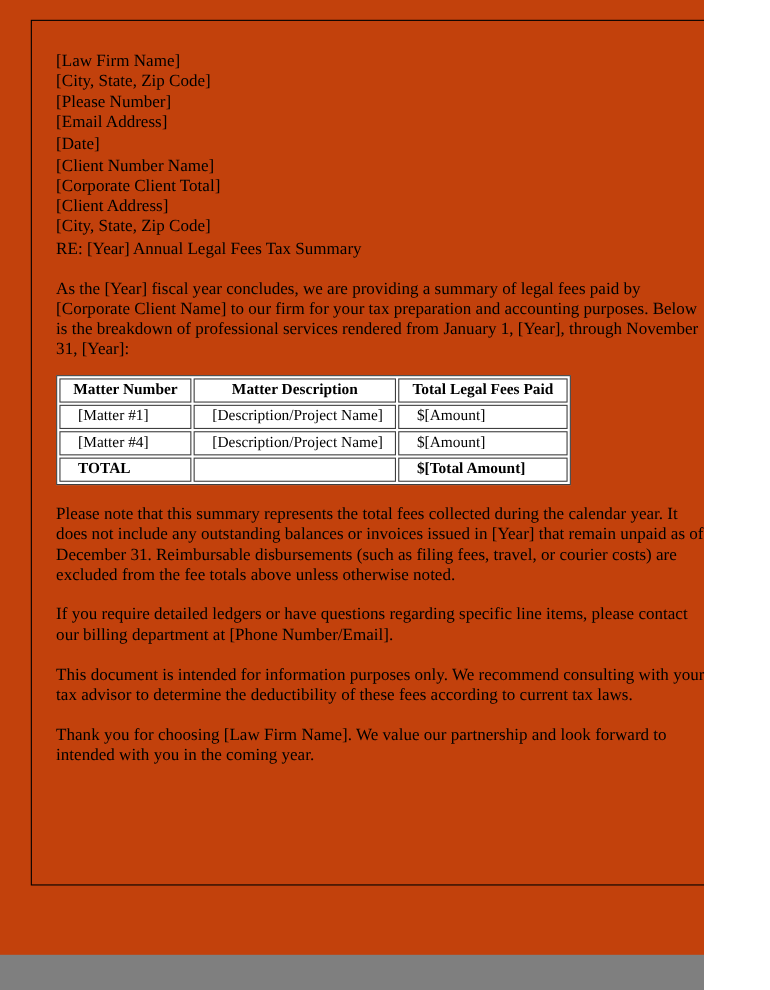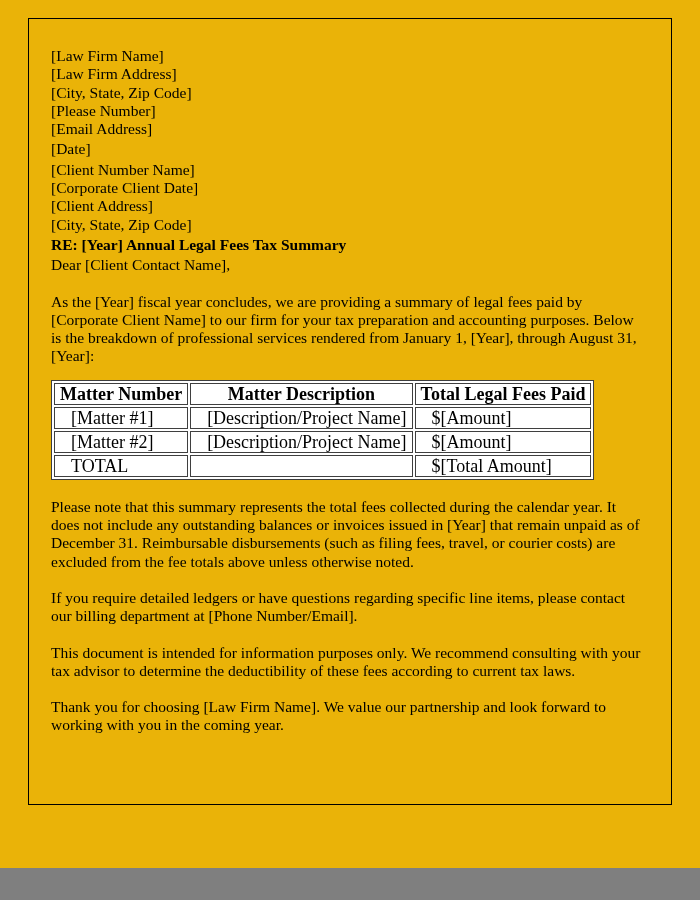--- a/index.html
+++ b/index.html
@@ -6,138 +6,136 @@
     margin: 0;
     padding: 0;
     width: 700px;
     height: 900px;
     background: #ffffff;
     font-family: "Liberation Serif", serif;
     color: #000000;
   }
   .canvas {
     position: relative;
-    width: 700px;
+    width: 640px;
     height: 900px;
     overflow: hidden;
-    background: #eab308;
+    background: #c2410c;
   }
   .letter-frame {
     position: absolute;
     left: 28px;
     top: 18px;
     width: 644px;
     height: 787px;
     border: 1px solid #000000;
     box-sizing: border-box;
     padding: 28px 24px 0 22px;
     overflow: hidden;
     font-size: 15.5px;
     line-height: 18.3px;
   }
   .line { white-space: nowrap; }
   .block-gap { margin-top: 2px; }
   p.para {
     margin: 18px 0 0 0;
   }
-  .subject { font-weight: bold; }
+  .subject { font-weight: normal; }
 
   table.fees {
     margin-top: 14px;
     border-collapse: separate;
     border-spacing: 2px;
     border: 1px solid #3f3f3f;
     background: #ffffff;
   }
   table.fees th, table.fees td {
     border: 1px solid #3f3f3f;
     padding: 1px 5px;
-    font-size: 18px;
+    font-size: 14px;
     line-height: 18px;
     white-space: nowrap;
   }
   table.fees th {
     font-weight: bold;
     text-align: center;
   }
   table.fees .col-matter { width: 108px; }
   table.fees .col-desc   { width: 172px; text-align: center; }
   table.fees .col-fees   { width: 142px; }
   table.fees td { text-align: left; padding-left: 16px; }
-  .bold { font-weight: normal; }
+  .bold { font-weight: bold; }
 
   .footer-strip {
     position: absolute;
     left: 0;
     bottom: 0;
     width: 700px;
     height: 32px;
     background: #7f7f7f;
   }
 </style>
 </head>
 <body>
 
 <div class="canvas">
   <div class="letter-frame">
 
     <div>
       <div class="line">[Law Firm Name]</div>
-      <div class="line">[Law Firm Address]</div>
       <div class="line">[City, State, Zip Code]</div>
       <div class="line">[Please Number]</div>
       <div class="line">[Email Address]</div>
     </div>
 
     <div class="line block-gap">[Date]</div>
 
     <div class="block-gap">
       <div class="line">[Client Number Name]</div>
-      <div class="line">[Corporate Client Date]</div>
+      <div class="line">[Corporate Client Total]</div>
       <div class="line">[Client Address]</div>
       <div class="line">[City, State, Zip Code]</div>
     </div>
 
     <div class="line block-gap subject">RE: [Year] Annual Legal Fees Tax Summary</div>
 
-    <div class="line block-gap">Dear [Client Contact Name],</div>
 
-    <p class="para">As the [Year] fiscal year concludes, we are providing a summary of legal fees paid by [Corporate Client Name] to our firm for your tax preparation and accounting purposes. Below is the breakdown of professional services rendered from January 1, [Year], through August 31, [Year]:</p>
+    <p class="para">As the [Year] fiscal year concludes, we are providing a summary of legal fees paid by [Corporate Client Name] to our firm for your tax preparation and accounting purposes. Below is the breakdown of professional services rendered from January 1, [Year], through November 31, [Year]:</p>
 
     <table class="fees">
       <thead>
         <tr>
           <th class="col-matter">Matter Number</th>
           <th class="col-desc">Matter Description</th>
           <th class="col-fees">Total Legal Fees Paid</th>
         </tr>
       </thead>
       <tbody>
         <tr>
           <td>[Matter #1]</td>
           <td>[Description/Project Name]</td>
           <td>$[Amount]</td>
         </tr>
         <tr>
-          <td>[Matter #2]</td>
+          <td>[Matter #4]</td>
           <td>[Description/Project Name]</td>
           <td>$[Amount]</td>
         </tr>
         <tr>
           <td class="bold">TOTAL</td>
           <td></td>
           <td class="bold">$[Total Amount]</td>
         </tr>
       </tbody>
     </table>
 
     <p class="para">Please note that this summary represents the total fees collected during the calendar year. It does not include any outstanding balances or invoices issued in [Year] that remain unpaid as of December 31. Reimbursable disbursements (such as filing fees, travel, or courier costs) are excluded from the fee totals above unless otherwise noted.</p>
 
     <p class="para">If you require detailed ledgers or have questions regarding specific line items, please contact our billing department at [Phone Number/Email].</p>
 
     <p class="para">This document is intended for information purposes only. We recommend consulting with your tax advisor to determine the deductibility of these fees according to current tax laws.</p>
 
-    <p class="para">Thank you for choosing [Law Firm Name]. We value our partnership and look forward to working with you in the coming year.</p>
+    <p class="para">Thank you for choosing [Law Firm Name]. We value our partnership and look forward to intended with you in the coming year.</p>
 
   </div>
 
   <div class="footer-strip"></div>
 </div>
 
 </body></html>

